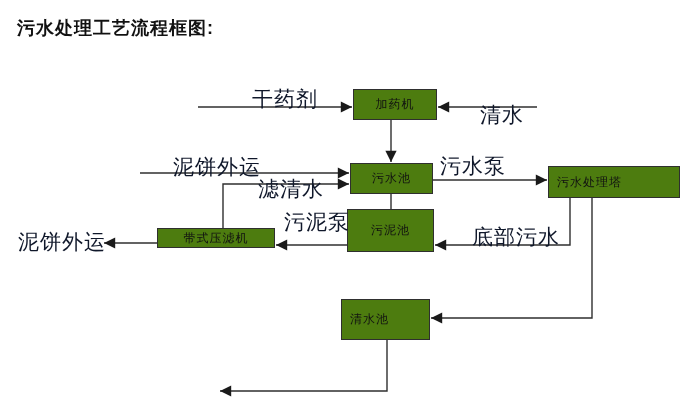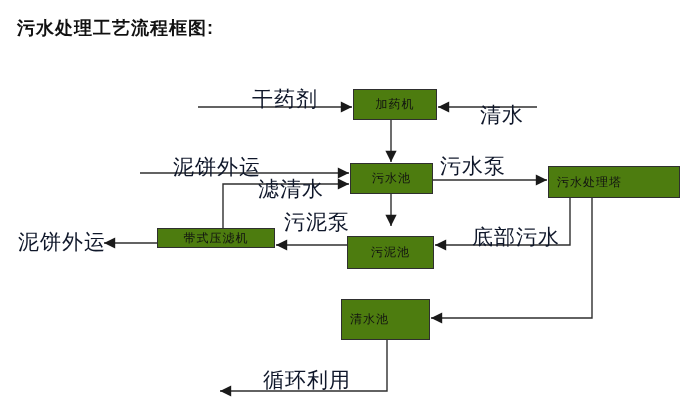--- a/index.html
+++ b/index.html
@@ -74,35 +74,34 @@
   </svg>
 
   <div class="node" style="left:353px;top:89px;width:84px;height:31px">加药机</div>
 
   <div class="node" style="left:350px;top:163px;width:83px;height:31px">污水池</div>
 
   <div class="node align-left" style="left:548px;top:166px;width:132px;height:32px">污水处理塔</div>
 
   <div class="node" style="left:157px;top:228px;width:118px;height:20px">带式压滤机</div>
 
-  <div class="node" style="left:347px;top:236px;width:87px;height:33px">污泥池</div>
+  <div class="node" style="left:347px;top:209px;width:87px;height:43px">污泥池</div>
 
   <div class="node align-left" style="left:341px;top:299px;width:89px;height:41px">清水池</div>
 
   <div class="lbl" style="left:252px;top:85px">干药剂</div>
 
   <div class="lbl" style="left:480px;top:101px">清水</div>
 
   <div class="lbl" style="left:173px;top:153px">泥饼外运</div>
 
   <div class="lbl" style="left:258px;top:175px">滤清水</div>
 
   <div class="lbl" style="left:440px;top:152px">污水泵</div>
 
   <div class="lbl" style="left:284px;top:208px">污泥泵</div>
 
   <div class="lbl" style="left:472px;top:223px">底部污水</div>
 
   <div class="lbl" style="left:18px;top:228px">泥饼外运</div>
 
-  <div class="lbl" style="left:263px;top:366px">循环利用</div>
 
 </div>
 
 </body></html>

